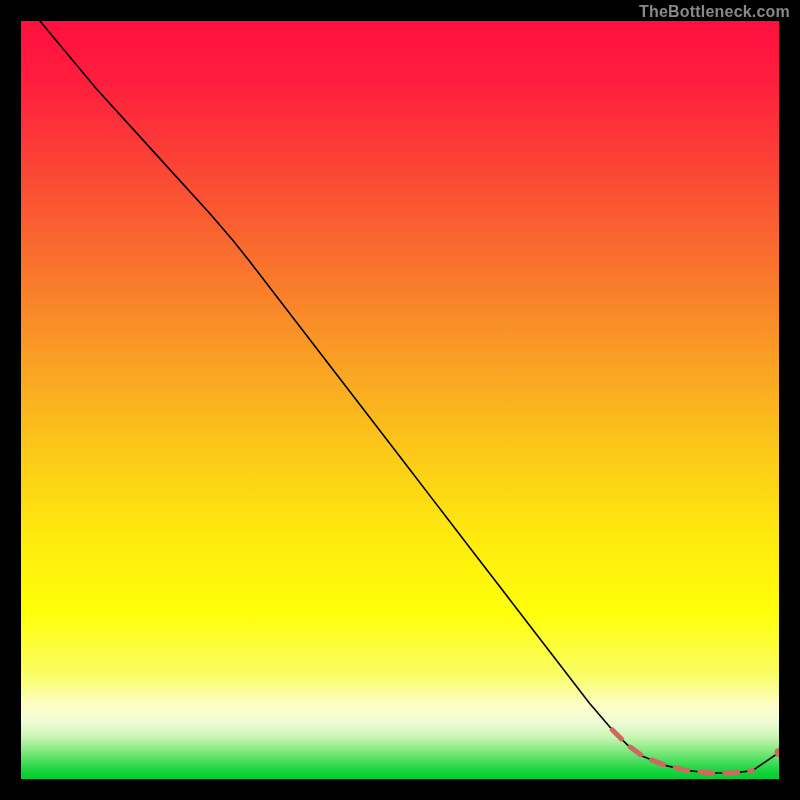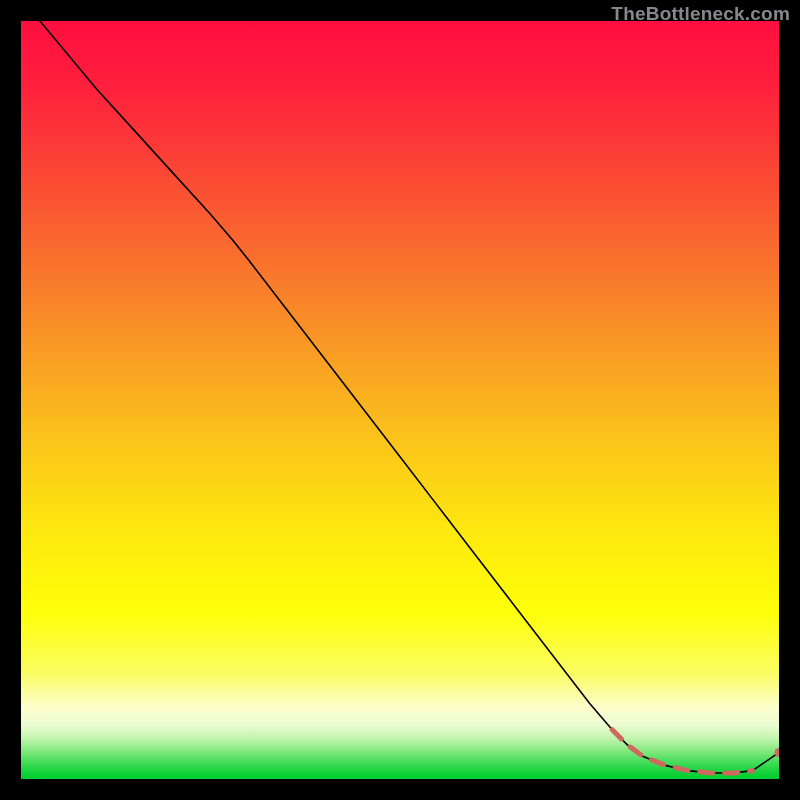--- a/index.html
+++ b/index.html
@@ -28,21 +28,21 @@
   }
   .gradient {
     position: absolute;
     inset: 0;
   }
   .watermark {
     position: absolute;
     top: 3px;
     right: 10px;
     font-family: Arial, Helvetica, sans-serif;
-    font-size: 19px;
+    font-size: 16px;
     font-weight: 600;
     color: #87888a;
     letter-spacing: 0.2px;
   }
   svg.curve {
     position: absolute;
     inset: 0;
     width: 758px;
     height: 758px;
     overflow: visible;

